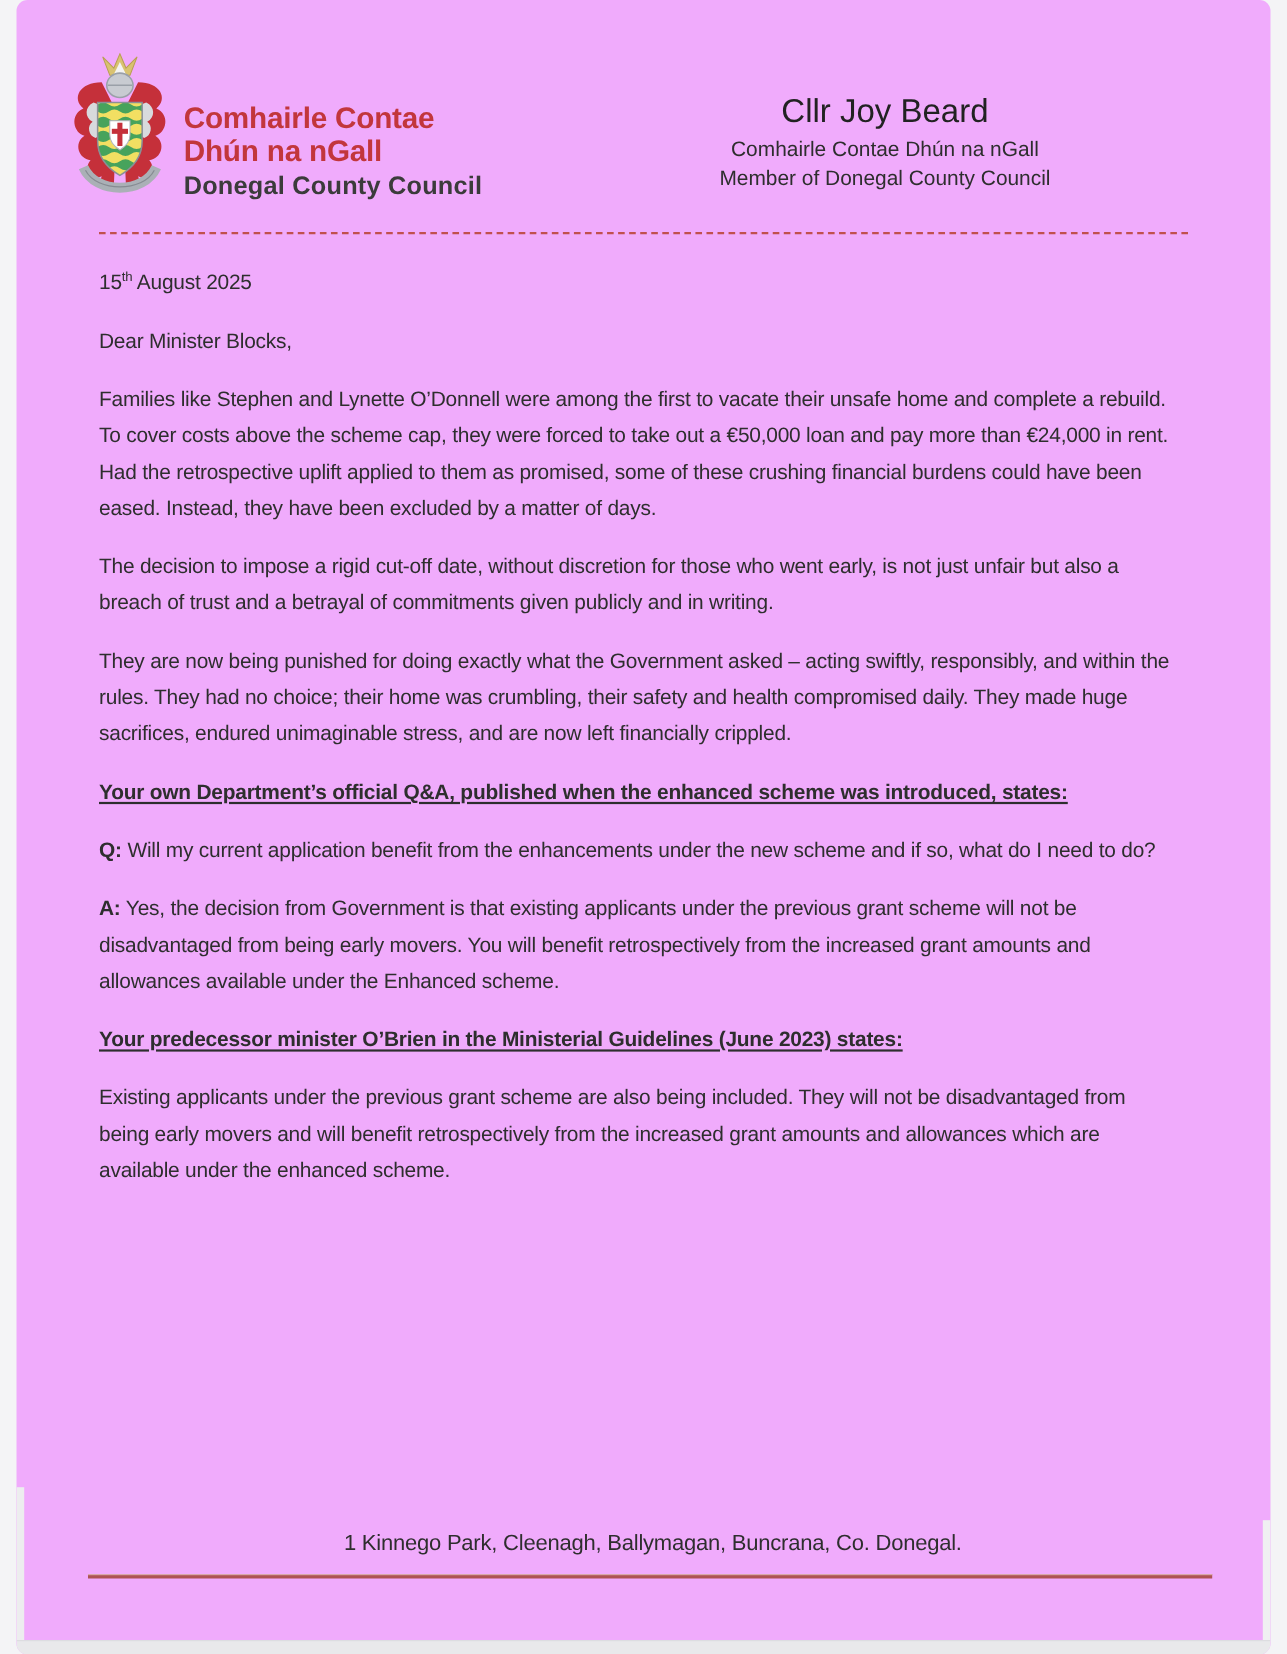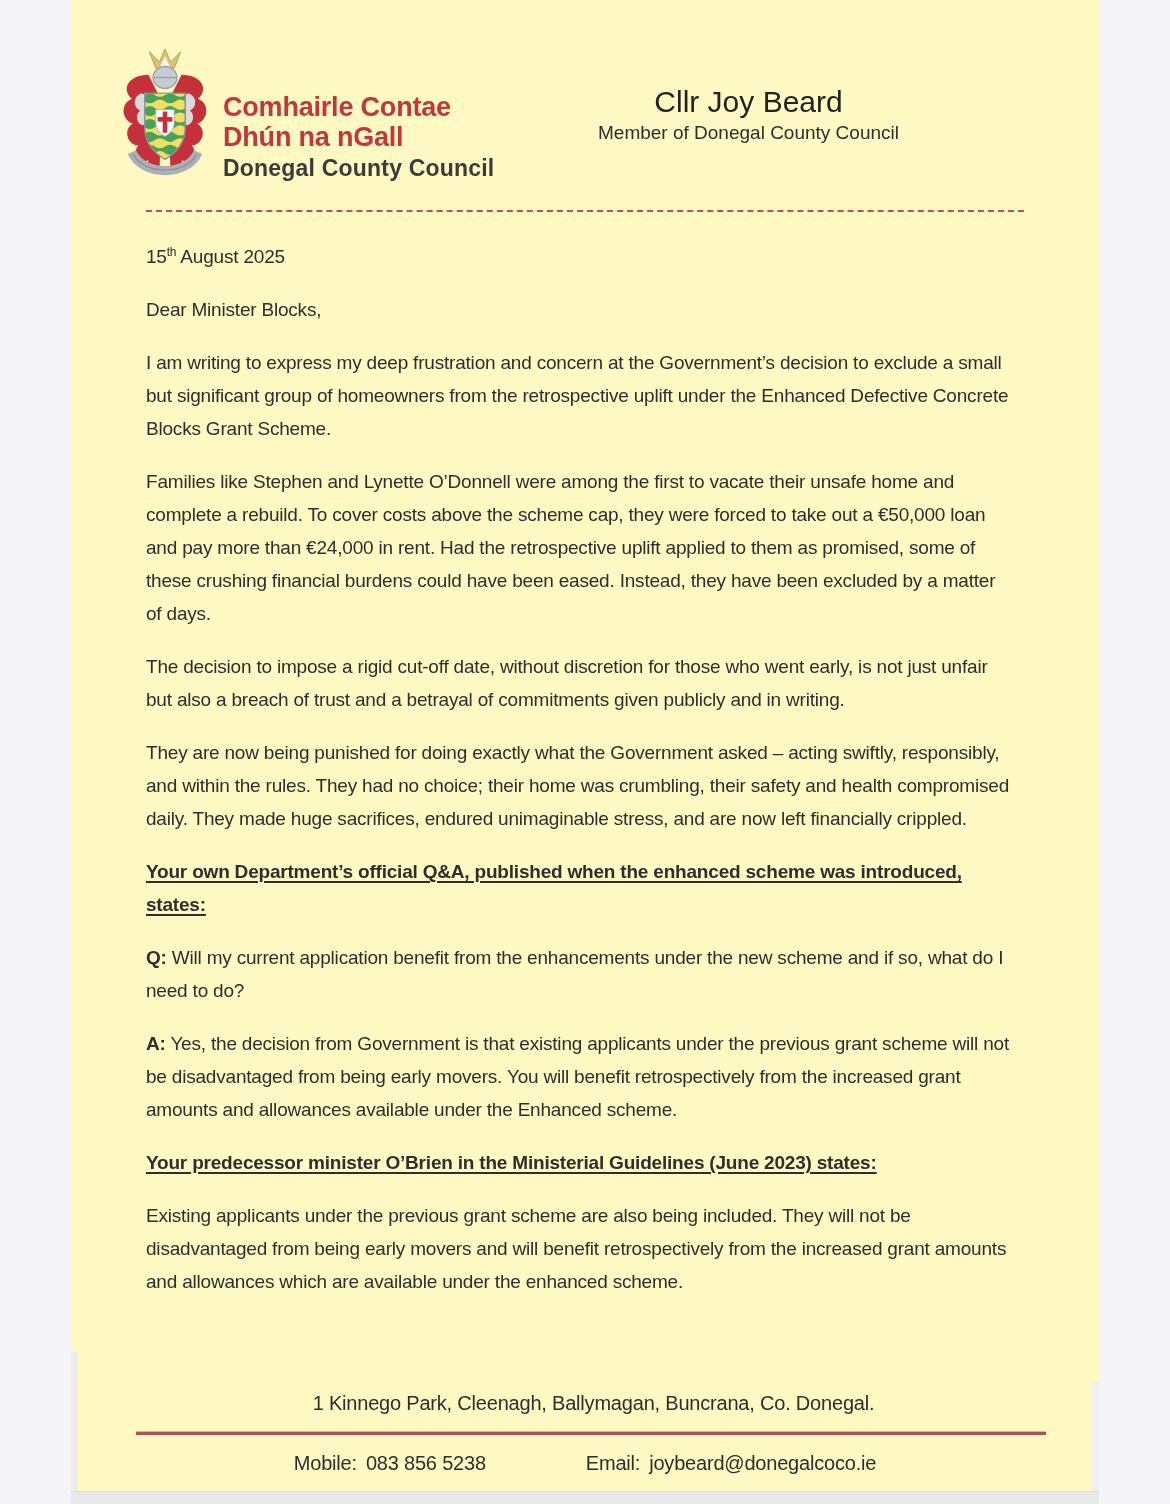--- a/index.html
+++ b/index.html
@@ -1,19 +1,19 @@
 <!DOCTYPE html>
 <html><head>
 <meta charset="utf-8">
 <style>
   html,body { margin:0; padding:0; background:#f4f4f6; }
   .page {
-    position:relative; width:1028px; height:1504px; margin:0 auto;
-    background:#fef9c3; overflow:hidden;
-    font-family:"Liberation Sans", sans-serif; color:#2e2e2e;
+    position:relative; width:1140px; height:1504px; margin:0 auto;
+    background:#f0abfc; overflow:hidden;
+    font-family:"Liberation Sans", sans-serif; color:#2e2e2e;border-radius:10px;
   }
 
   
   .header { display:flex; align-items:flex-start; padding:40px 0 0 48px; }
   .crest { flex:0 0 auto; margin-top:8px; }
   .logo-text { margin:52px 0 0 12px; }
   .logo-red  { color:#c2363c; font-weight:bold; font-size:27px; line-height:30px; letter-spacing:-0.2px; }
   .logo-dark { color:#3b3b3b; font-weight:600; font-size:23px; line-height:32px; letter-spacing:0.2px; }
 
   .sender { margin-left:auto; margin-right:200px; margin-top:44px; text-align:center; }
@@ -82,50 +82,46 @@
         <path d="M16 115 C27 137 73 137 84 115" fill="none" stroke="#767c83" stroke-width="1.2" opacity="0.7"></path>
       </svg>
     </div>
     <div class="logo-text">
       <div class="logo-red">Comhairle Contae</div>
       <div class="logo-red">Dhún na nGall</div>
       <div class="logo-dark">Donegal County Council</div>
     </div>
     <div class="sender">
       <div class="sender-name">Cllr Joy Beard</div>
+      <div class="sender-org">Comhairle Contae Dhún na nGall</div>
       <div class="sender-role">Member of Donegal County Council</div>
     </div>
   </header>
 
   <div class="rule-dashed"></div>
 
   <main class="letter">
     <p class="date"><span>15</span><sup>th</sup><span> August 2025</span></p>
 
     <p>Dear Minister Blocks,</p>
 
-    <p>I am writing to express my deep frustration and concern at the Government’s decision to exclude a small but significant group of homeowners from the retrospective uplift under the Enhanced Defective Concrete Blocks Grant Scheme.</p>
     <p>Families like Stephen and Lynette O’Donnell were among the first to vacate their unsafe home and complete a rebuild. To cover costs above the scheme cap, they were forced to take out a €50,000 loan and pay more than €24,000 in rent. Had the retrospective uplift applied to them as promised, some of these crushing financial burdens could have been eased. Instead, they have been excluded by a matter of days.</p>
     <p>The decision to impose a rigid cut-off date, without discretion for those who went early, is not just unfair but also a breach of trust and a betrayal of commitments given publicly and in writing.</p>
     <p>They are now being punished for doing exactly what the Government asked – acting swiftly, responsibly, and within the rules. They had no choice; their home was crumbling, their safety and health compromised daily. They made huge sacrifices, endured unimaginable stress, and are now left financially crippled.</p>
 
     <p class="heading">Your own Department’s official Q&amp;A, published when the enhanced scheme was introduced, states:</p>
 
     <p><span class="qlabel">Q:</span><span> Will my current application benefit from the enhancements under the new scheme and if so, what do I need to do?</span></p>
 
     <p><span class="qlabel">A:</span><span> Yes, the decision from Government is that existing applicants under the previous grant scheme will not be disadvantaged from being early movers. You will benefit retrospectively from the increased grant amounts and allowances available under the Enhanced scheme.</span></p>
 
     <p class="heading">Your predecessor minister O’Brien in the Ministerial Guidelines (June 2023) states:</p>
 
     <p>Existing applicants under the previous grant scheme are also being included. They will not be disadvantaged from being early movers and will benefit retrospectively from the increased grant amounts and allowances which are available under the enhanced scheme.</p>
   </main>
 
   <div class="address">1 Kinnego Park, Cleenagh, Ballymagan, Buncrana, Co. Donegal.</div>
   <div class="footer-rule"></div>
-  <div class="contacts">
-    <div><span class="lbl">Mobile:</span><span>083 856 5238</span></div>
-    <div><span class="lbl">Email:</span><span>joybeard@donegalcoco.ie</span></div>
-  </div>
   <div class="edge-left"></div>
   <div class="edge-right"></div>
   <div class="bottom-strip"></div>
 
 </div>
 
 </body></html>

